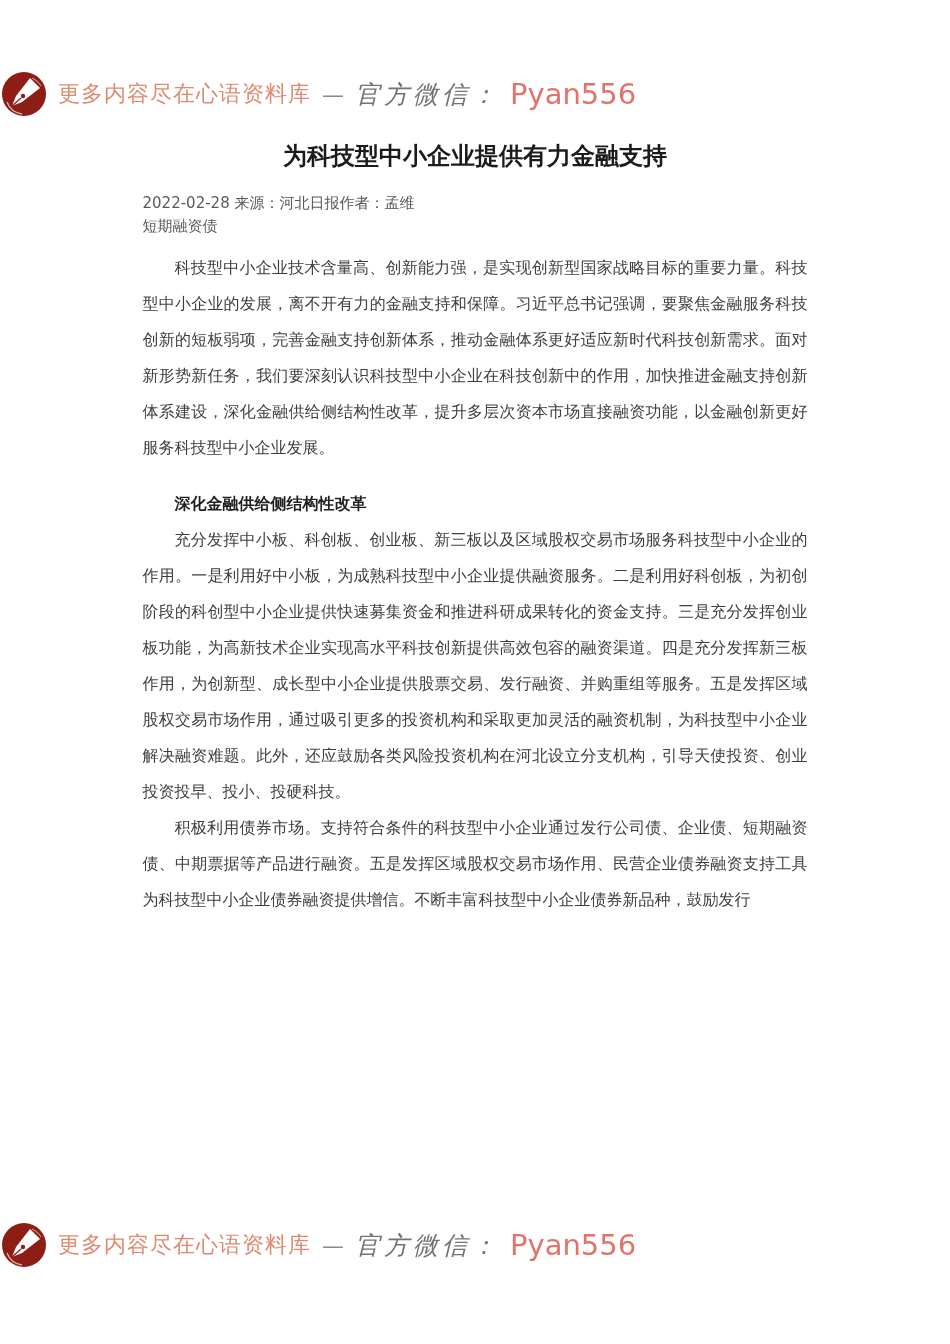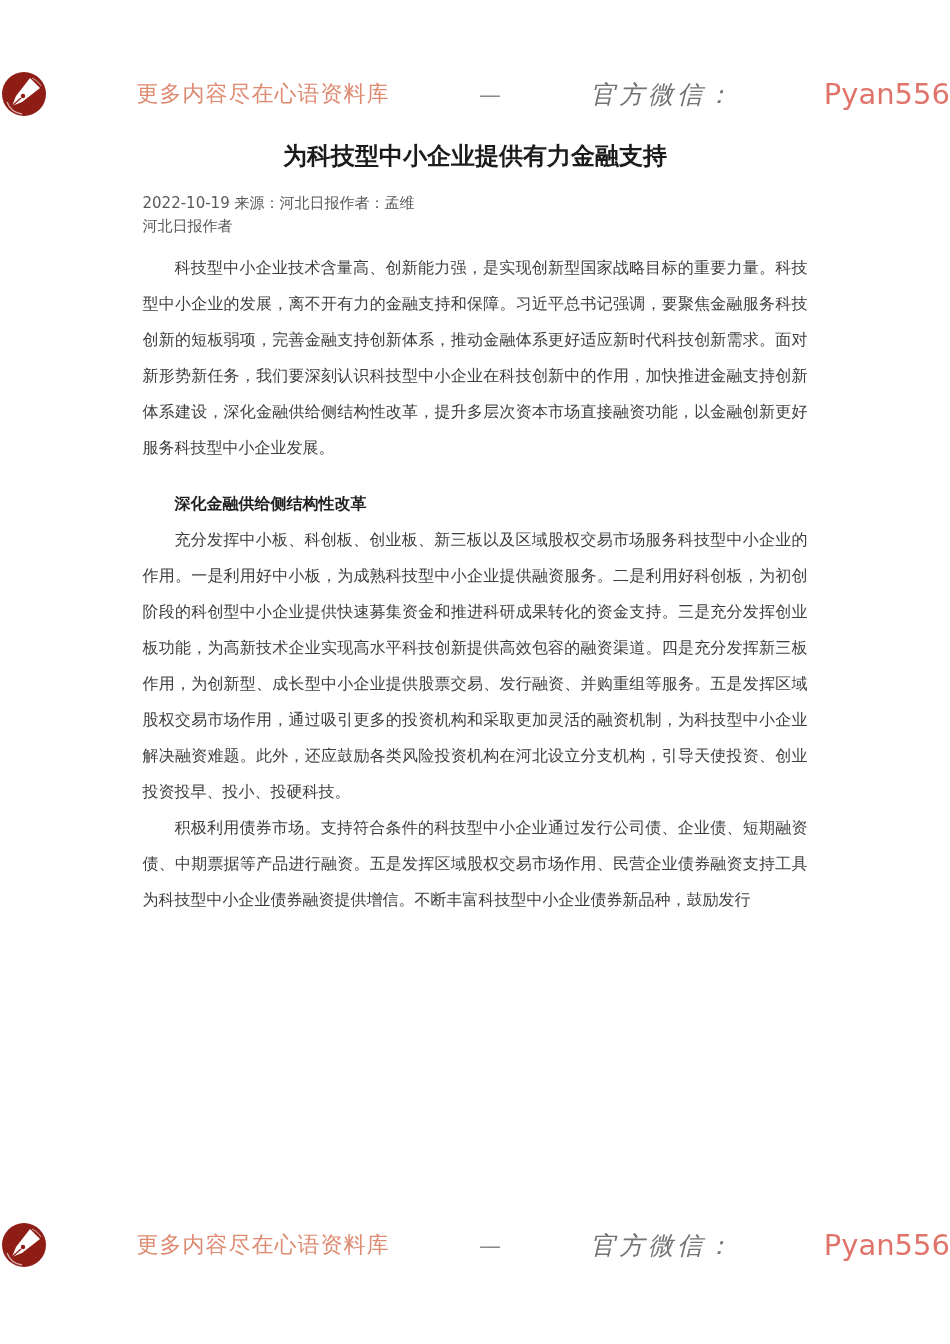--- a/index.html
+++ b/index.html
@@ -9,21 +9,21 @@
   }
   body {
     width: 950px;
     height: 1344px;
     overflow: hidden;
     font-family: "DejaVu Sans", "Liberation Sans", sans-serif;
   }
   .banner {
     display: flex;
     align-items: center;
-    justify-content: space-between;
+    justify-content: flex-start;
     gap: 10px;
   }
   .banner-top { padding-top: 70px; }
   .banner-bottom { margin-top: 303px; }
   .logo {
     width: 48px;
     height: 48px;
     flex: 0 0 auto;
   }
   .brand-text {
@@ -106,22 +106,22 @@
   </svg>
   <span class="brand-text">更多内容尽在心语资料库</span>
     <span class="separator">—</span>
     <span class="wechat-label">官方微信：</span>
   <span class="wechat-id">Pyan556</span>
 </div>
 
 <h1 class="page-title">为科技型中小企业提供有力金融支持</h1>
 
 <div class="meta">
-  <div class="source-line">2022-10-19 来源：河北日报作者：孟维</div>
-  <div class="tts-line">河北日报作者</div>
+  <div class="source-line">2022-02-28 来源：河北日报作者：孟维</div>
+  <div class="tts-line">短期融资债</div>
 </div>
 
 <div class="article">
   <p class="p1">科技型中小企业技术含量高、创新能力强，是实现创新型国家战略目标的重要力量。科技型中小企业的发展，离不开有力的金融支持和保障。习近平总书记强调，要聚焦金融服务科技创新的短板弱项，完善金融支持创新体系，推动金融体系更好适应新时代科技创新需求。面对新形势新任务，我们要深刻认识科技型中小企业在科技创新中的作用，加快推进金融支持创新体系建设，深化金融供给侧结构性改革，提升多层次资本市场直接融资功能，以金融创新更好服务科技型中小企业发展。</p>
   <h2 class="section-subtitle">深化金融供给侧结构性改革</h2>
   <p class="p2">充分发挥中小板、科创板、创业板、新三板以及区域股权交易市场服务科技型中小企业的作用。一是利用好中小板，为成熟科技型中小企业提供融资服务。二是利用好科创板，为初创阶段的科创型中小企业提供快速募集资金和推进科研成果转化的资金支持。三是充分发挥创业板功能，为高新技术企业实现高水平科技创新提供高效包容的融资渠道。四是充分发挥新三板作用，为创新型、成长型中小企业提供股票交易、发行融资、并购重组等服务。五是发挥区域股权交易市场作用，通过吸引更多的投资机构和采取更加灵活的融资机制，为科技型中小企业解决融资难题。此外，还应鼓励各类风险投资机构在河北设立分支机构，引导天使投资、创业投资投早、投小、投硬科技。</p>
   <p class="p3">积极利用债券市场。支持符合条件的科技型中小企业通过发行公司债、企业债、短期融资债、中期票据等产品进行融资。五是发挥区域股权交易市场作用、民营企业债券融资支持工具为科技型中小企业债券融资提供增信。不断丰富科技型中小企业债券新品种，鼓励发行</p>
 </div>
 
 <div class="banner banner-bottom">

